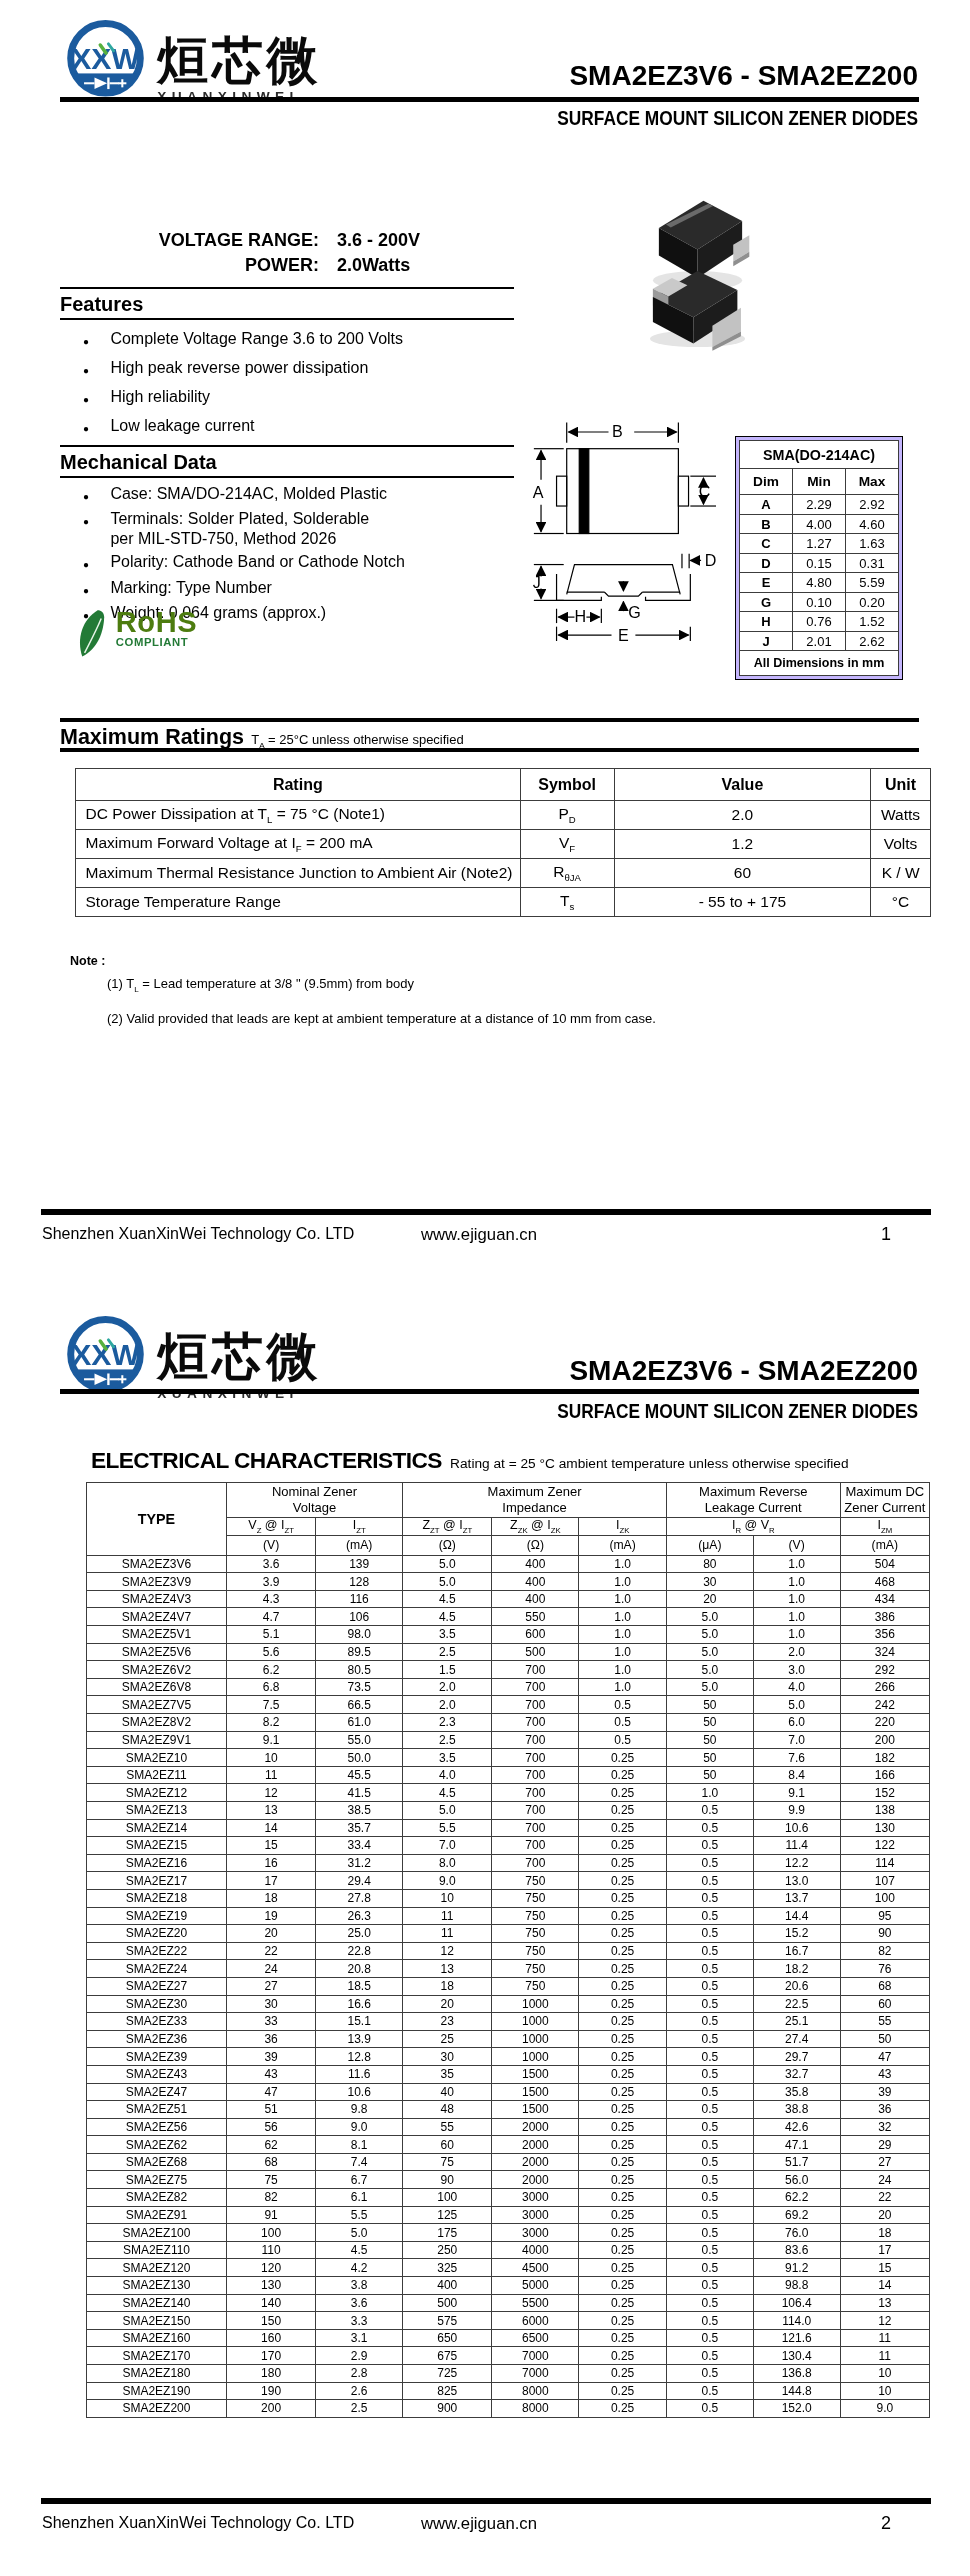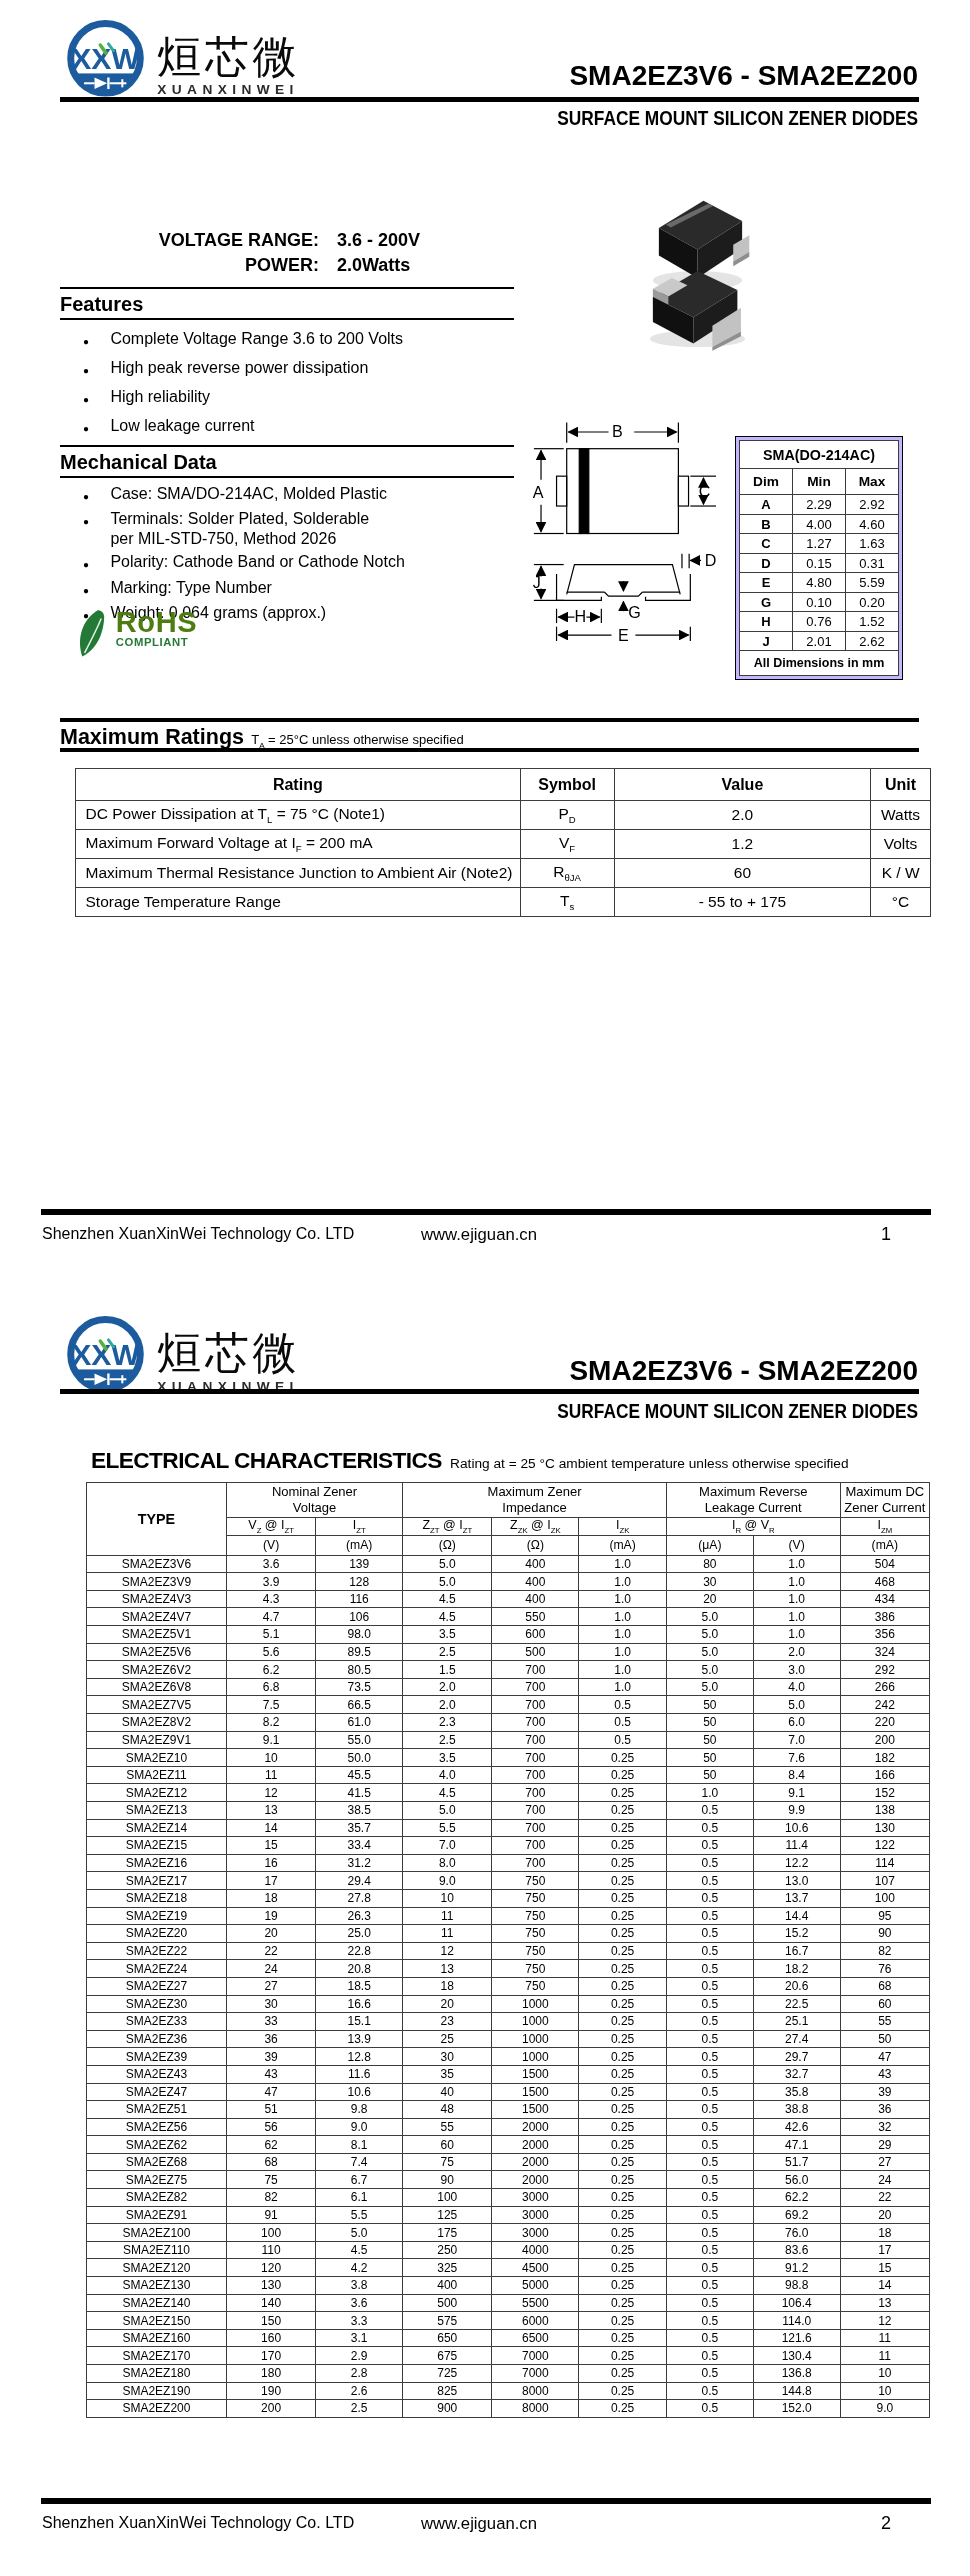--- a/index.html
+++ b/index.html
@@ -9,21 +9,21 @@
   }
   .page{position:absolute;left:0;width:970px;height:1288px;overflow:hidden;background:#fff;}
   #page1{top:0;}
   #page2{top:1288px;}
   .abs{position:absolute;}
 
   
   .logo{left:62px;top:15.5px;display:flex;align-items:flex-start;}
   .logo-mark{width:87px;height:87px;}
   .logo-txt{margin-left:8.3px;margin-top:18px;}
-  .logo-cn{font-size:44px;font-weight:normal;letter-spacing:3.6px;line-height:1.05;color:#0a0a0a;}
+  .logo-cn{font-size:51px;font-weight:bold;letter-spacing:3.6px;line-height:1.05;color:#0a0a0a;}
   .logo-en{font-size:13.7px;font-weight:bold;letter-spacing:5.4px;color:#2b2b2b;margin-top:2.4px;}
   .doc-title{right:52px;top:60px;font-size:28px;font-weight:bold;white-space:nowrap;}
   .header-rule{left:60px;width:859px;top:97px;height:5.4px;background:#000;}
   .doc-subtitle{right:52px;top:107px;font-size:19.7px;font-weight:bold;white-space:nowrap;
     transform:scaleX(0.88);transform-origin:100% 50%;letter-spacing:0;}
 
   
   .vp{left:86px;top:228px;font-size:18px;font-weight:bold;line-height:25px;}
   .vp .lbl{display:inline-block;width:233px;text-align:right;}
   .vp .val{margin-left:13px;}
@@ -390,20 +390,31 @@
         </tr>
         <tr>
           <td>Storage Temperature Range</td>
           <td>T<sub>s</sub></td>
           <td>- 55 to + 175</td>
           <td>°C</td>
         </tr>
       </tbody>
   </table>
 
+  <div class="abs notes">
+    <div class="note-label">Note :</div>
+    <div class="note-items">
+        <div class="bullet-item">
+          <span class="bullet-text">(1) T<sub>L</sub> = Lead temperature at 3/8 " (9.5mm) from body</span>
+        </div>
+        <div class="bullet-item">
+          <span class="bullet-text">(2) Valid provided that leads are kept at ambient temperature at a distance of 10 mm from case.</span>
+        </div>
+      </div>
+  </div>
 
   <div class="abs foot-rule" style="top:1209px"></div>
   <div class="abs foot-company" style="top:1225px">Shenzhen XuanXinWei Technology Co. LTD</div>
   <div class="abs foot-site" style="top:1225px">www.ejiguan.cn</div>
   <div class="abs foot-page" style="top:1224px">1</div>
 </div>
 
 <div class="page" id="page2">
 
   <div class="abs logo" style="top:24px">

